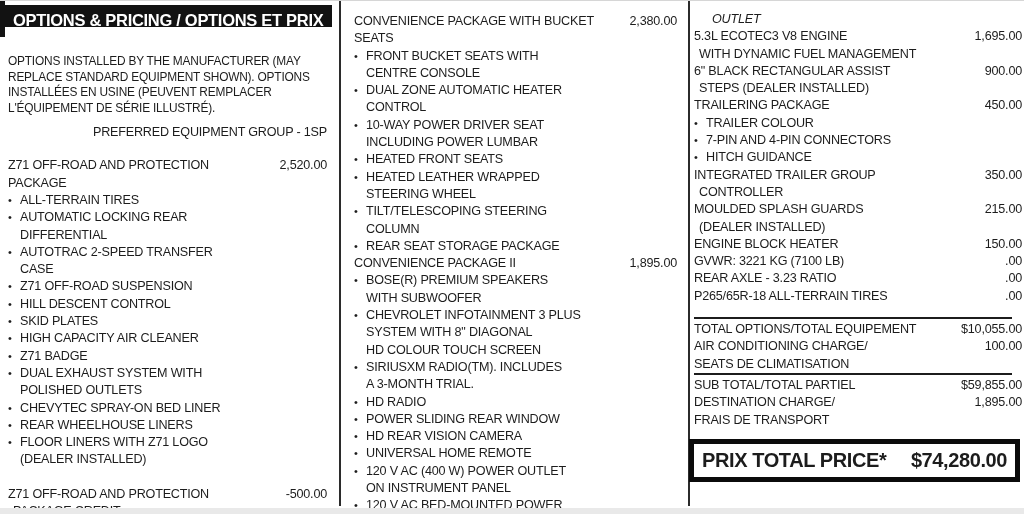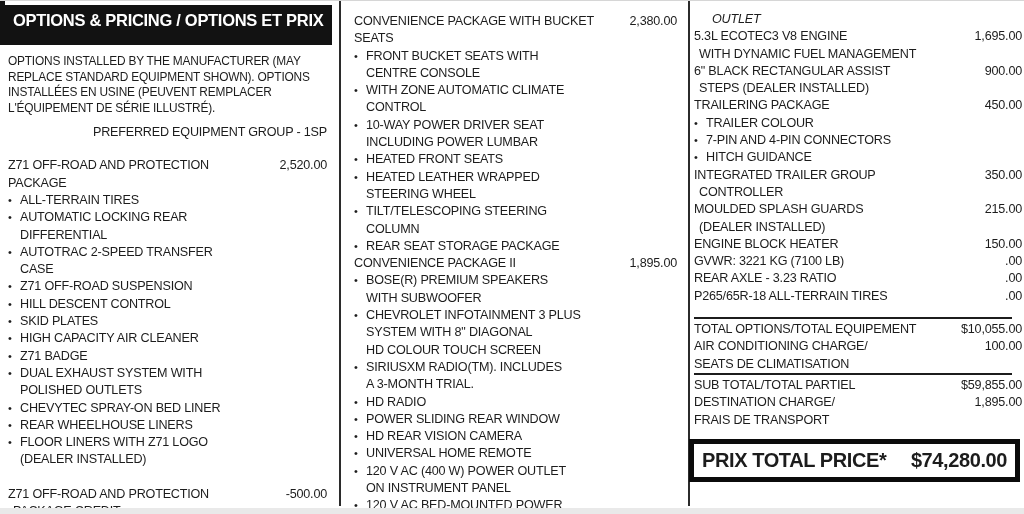--- a/index.html
+++ b/index.html
@@ -13,21 +13,21 @@
     border-top:1px solid #d6d6d6;
     box-sizing:border-box;
   }
   .scan-edge{position:absolute;left:0;top:0;width:5px;height:36px;background:#131313;}
   .bottom-strip{position:absolute;left:0;bottom:0;width:100%;height:6px;background:#e9e9e9;}
   .divider{position:absolute;top:0;bottom:8px;width:2px;background:#2b2b2b;}
   .d1{left:339px;}
   .d2{left:688px;}
 
   .header-bar{
-    position:absolute;left:0;top:4px;width:332px;height:40px;
+    position:absolute;left:0;top:4px;width:332px;height:22px;
     background:#121212;color:#ffffff;
     font-weight:700;font-size:16.5px;line-height:30px;
     padding-left:13px;box-sizing:border-box;
     letter-spacing:-0.3px;white-space:nowrap;
   }
   .col{position:absolute;}
   .col1-flow{left:8px;top:53px;width:319px;}
   .col2{left:354px;top:12px;width:323px;}
   .col3{left:694px;top:10px;width:328px;}
 
@@ -99,21 +99,21 @@
   </div>
 
   <div class="divider d1"></div>
 
   <div class="col col2">
     <div class="items">
         <div class="line f-entry"><span class="txt">CONVENIENCE PACKAGE WITH BUCKET</span><span class="price">2,380.00</span></div>
         <div class="line c-entry"><span class="txt">SEATS</span></div>
         <div class="line f-bullet"><span class="blt">•</span><span class="txt">FRONT BUCKET SEATS WITH</span></div>
         <div class="line c-bullet"><span class="txt">CENTRE CONSOLE</span></div>
-        <div class="line f-bullet"><span class="blt">•</span><span class="txt">WITH ZONE AUTOMATIC CLIMATE</span></div>
+        <div class="line f-bullet"><span class="blt">•</span><span class="txt">DUAL ZONE AUTOMATIC HEATER</span></div>
         <div class="line c-bullet"><span class="txt">CONTROL</span></div>
         <div class="line f-bullet"><span class="blt">•</span><span class="txt">10-WAY POWER DRIVER SEAT</span></div>
         <div class="line c-bullet"><span class="txt">INCLUDING POWER LUMBAR</span></div>
         <div class="line f-bullet"><span class="blt">•</span><span class="txt">HEATED FRONT SEATS</span></div>
         <div class="line f-bullet"><span class="blt">•</span><span class="txt">HEATED LEATHER WRAPPED</span></div>
         <div class="line c-bullet"><span class="txt">STEERING WHEEL</span></div>
         <div class="line f-bullet"><span class="blt">•</span><span class="txt">TILT/TELESCOPING STEERING</span></div>
         <div class="line c-bullet"><span class="txt">COLUMN</span></div>
         <div class="line f-bullet"><span class="blt">•</span><span class="txt">REAR SEAT STORAGE PACKAGE</span></div>
         <div class="line f-entry"><span class="txt">CONVENIENCE PACKAGE II</span><span class="price">1,895.00</span></div>

